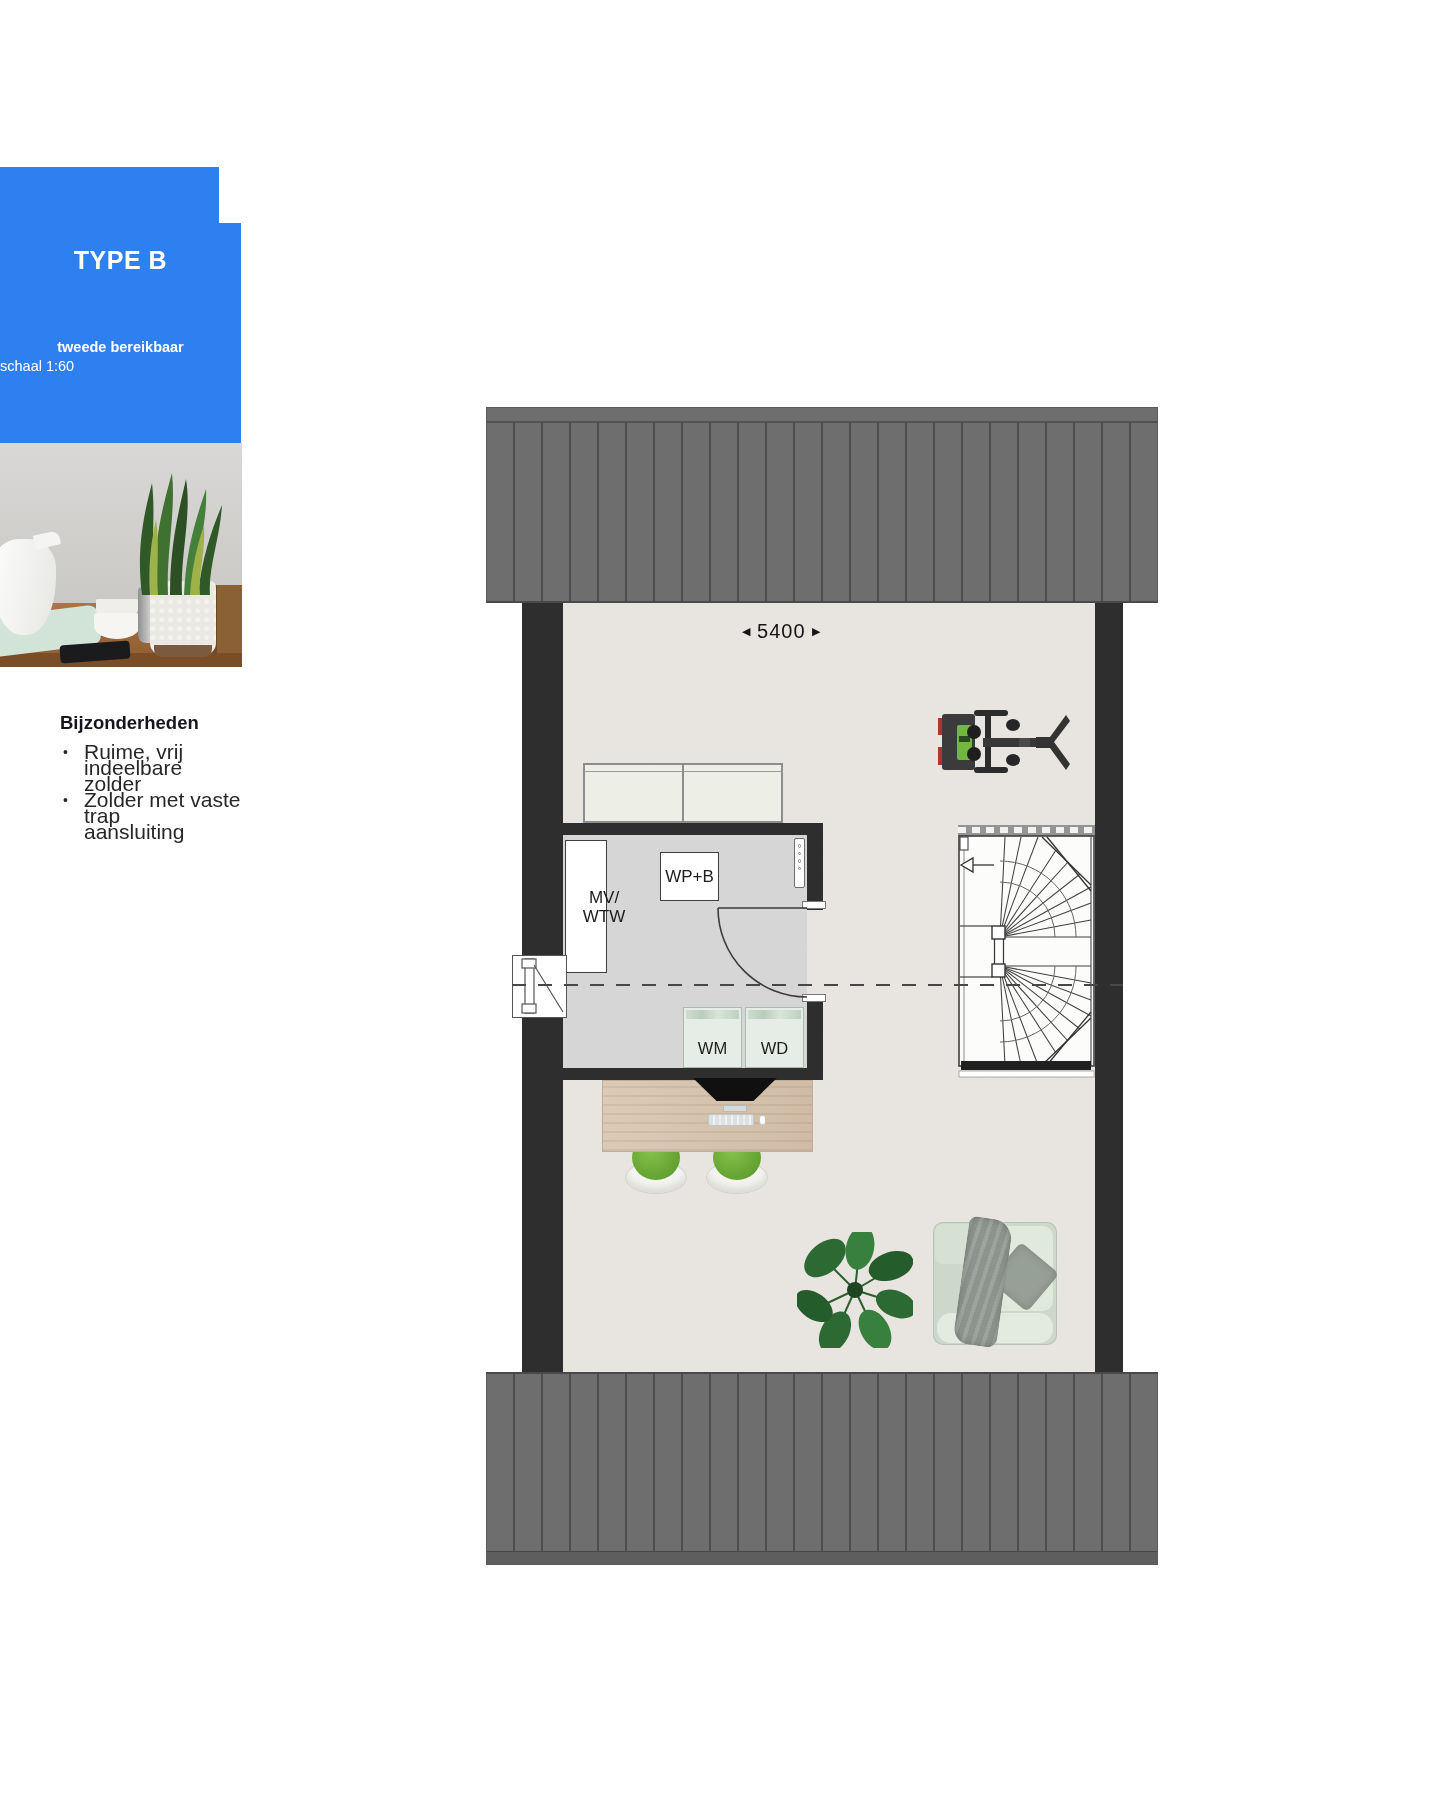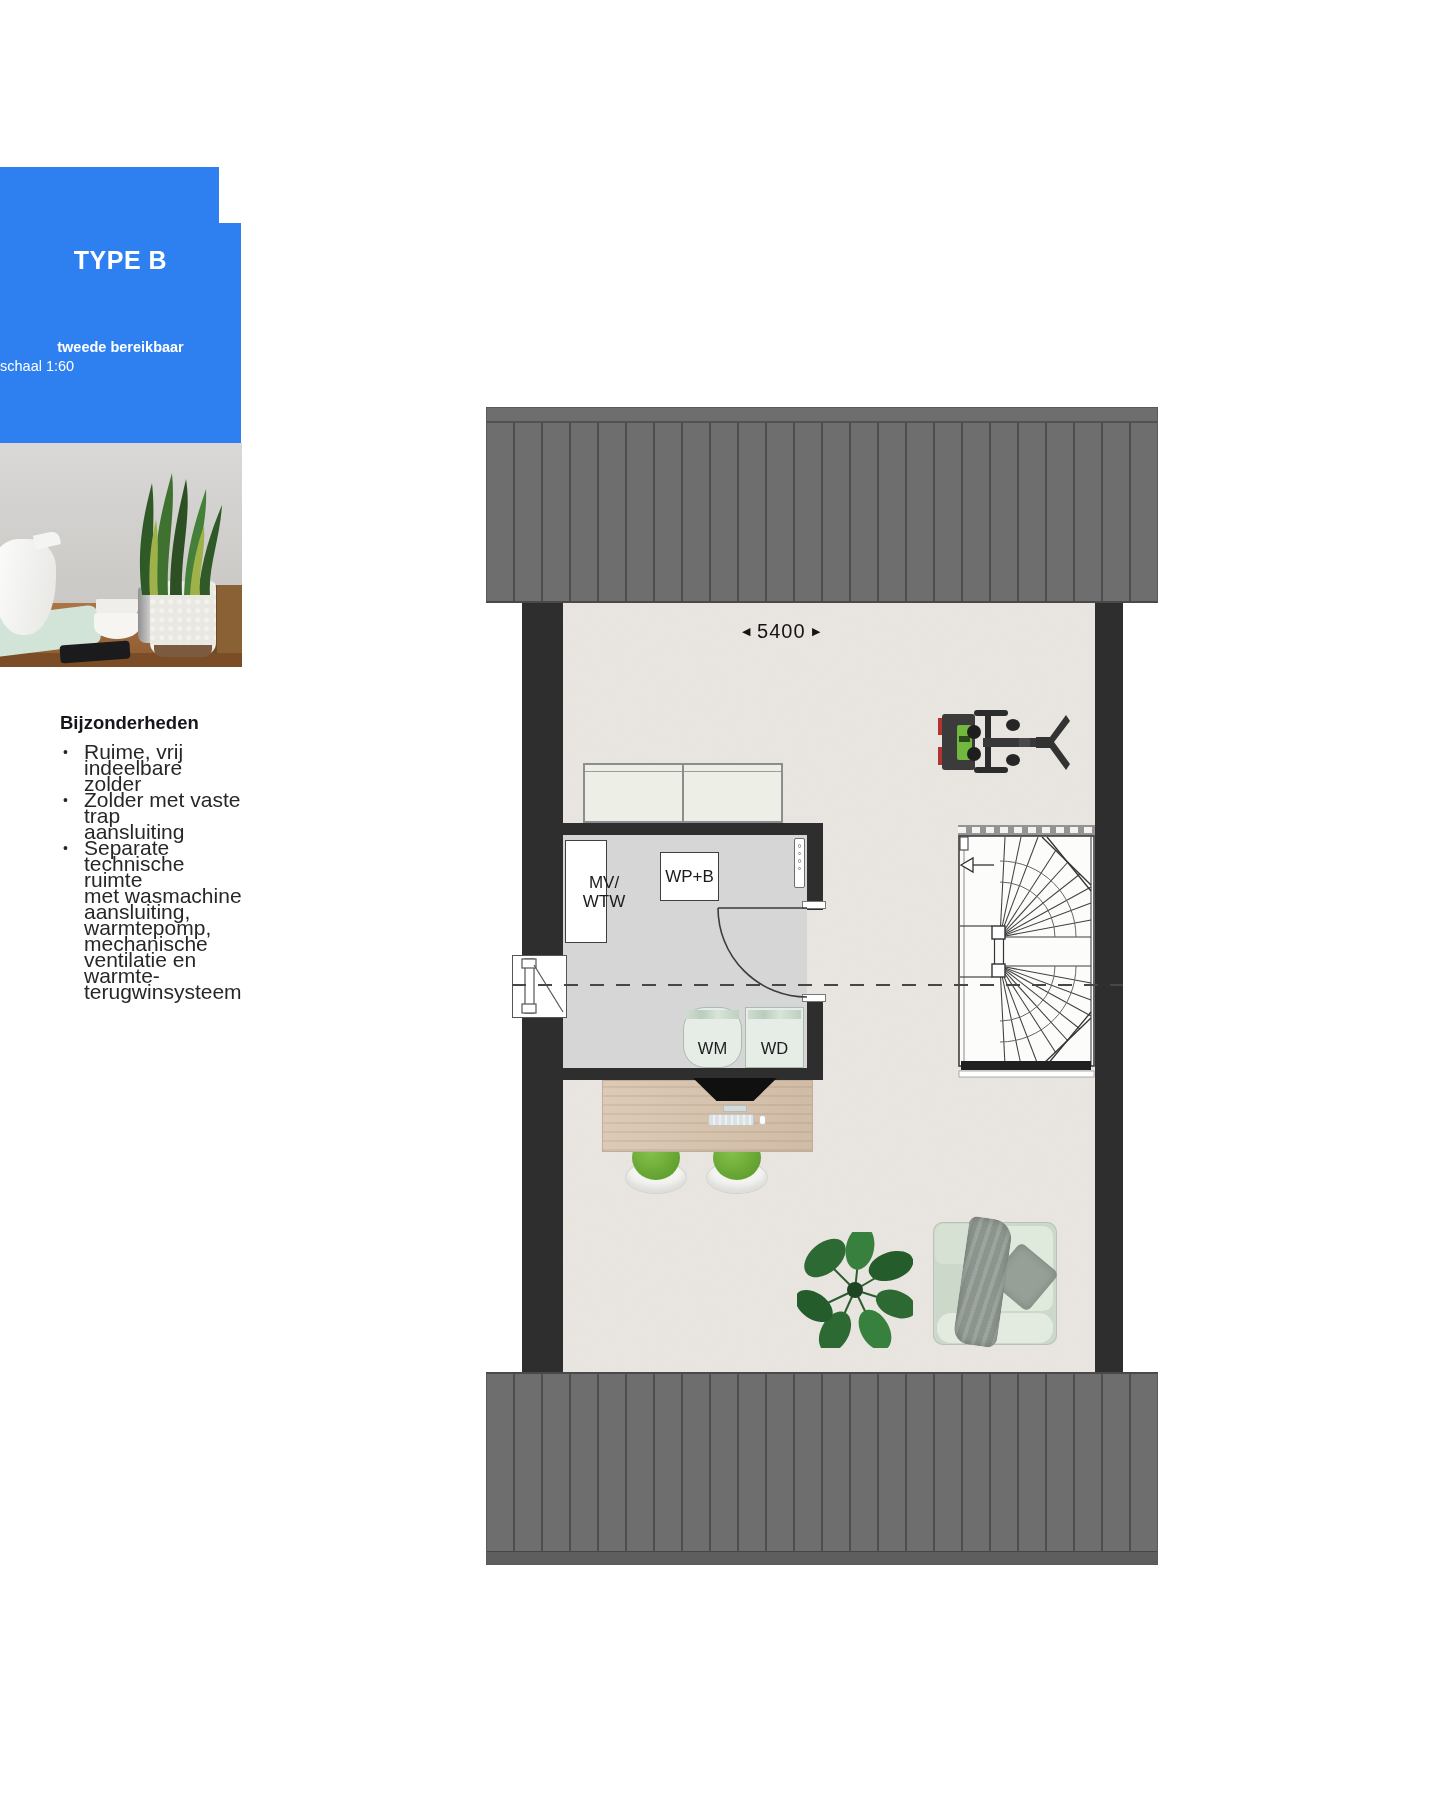--- a/index.html
+++ b/index.html
@@ -85,34 +85,34 @@
   .tr-top    { left:36px; top:416px; width:301px; height:12px; }
   .tr-bottom { left:36px; top:661px; width:301px; height:12px; }
   .tr-right-up   { left:321px; top:416px; width:16px; height:87px; }
   .tr-right-down { left:321px; top:593px; width:16px; height:80px; }
   .tr-floor { left:77px; top:428px; width:244px; height:233px; background:#d6d6d6; z-index:2; }
   .jamb { left:316px; width:24px; height:8px; background:#fff; border:1px solid #777; z-index:3; }
   .door-svg { left:230px; top:495px; width:96px; height:102px; z-index:3; }
 
   .unit-box { background:#fff; border:1.5px solid #3f3f3f; z-index:3; display:flex;
     align-items:center; justify-content:center; color:#1c1c1c; }
-  .mv  { left:79px; top:433px; width:42px; height:103px; font-size:17px; line-height:19px;
+  .mv  { left:79px; top:433px; width:42px; height:133px; font-size:17px; line-height:19px;
     text-align:center; white-space:pre-line; overflow:visible;padding-left:36px; }
   .wpb { left:174px; top:433px; width:59px; height:49px; font-size:17px;margin-top:12px; }
   .fixture { left:308px; top:431px; width:11px; height:50px; background:#fff;
     border:1px solid #6d6d6d; border-radius:2px; z-index:3;
     display:flex; flex-direction:column; align-items:center; padding-top:5px; gap:4px; }
   .fixture i { width:3.5px; height:3.5px; border-radius:50%; border:1px solid #8a8a8a; }
 
   .appliance { top:600px; width:59px; height:61px; background:#e6ede7; border:1px solid #a9bcae;
     z-index:3; color:#1d1d1d; font-size:16.5px; text-align:center; }
   .appliance .lid { position:absolute; left:2px; right:2px; top:2px; height:9px;
     background:linear-gradient(90deg,#cfdccf,#b9cdbd 30%,#d8e4d8 60%,#bed0c2); }
   .appliance .lbl { position:absolute; left:0; right:0; bottom:9px; }
-  .wm { left:197px;border-radius:22px; } .wd { left:259px; }
+  .wm { left:197px; } .wd { left:259px; }
 
   .section-line { left:26px; top:577px; width:611px; height:2px; z-index:4;
     background:repeating-linear-gradient(90deg,#474747 0 14px, transparent 14px 26px); }
 
   .dormer { left:26px; top:548px; width:55px; height:63px; background:#fff;
     border:1.5px solid #555; z-index:3; }
 
   .stairs { left:472px; top:418px; width:137px; height:253px; z-index:3; }
   .bike   { left:452px; top:301px; width:132px; height:69px; z-index:3; }
   .plant  { left:311px; top:825px; width:116px; height:116px; z-index:3; }
@@ -188,28 +188,20 @@
   </svg>
 </div>
 
 <div class="abs details">
   <h3>Bijzonderheden</h3>
   <ul>
     <li>Ruime, vrij indeelbare
 zolder</li>
     <li>Zolder met vaste trap
 aansluiting</li>
-    <li>Separate
-technische ruimte
-met wasmachine
-aansluiting,
-warmtepomp,
-mechanische
-ventilatie en warmte-
-terugwinsysteem</li>
   </ul>
 </div>
 
 <div class="abs plan">
 
   <div class="abs roof roof-top">
     <div class="panels"></div>
   </div>
   <div class="abs roof roof-bottom">
     <div class="panels"></div>

